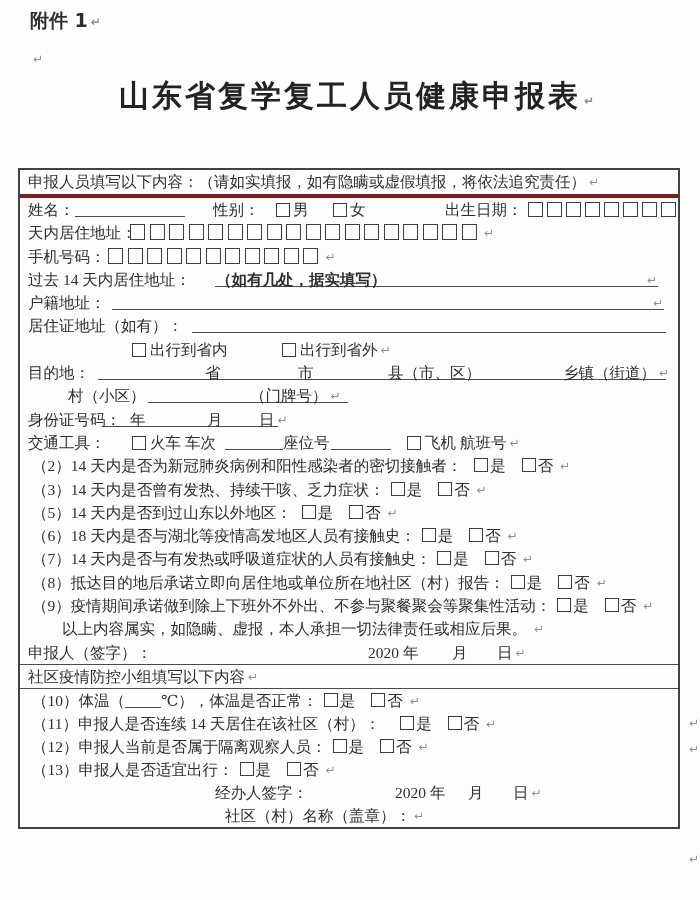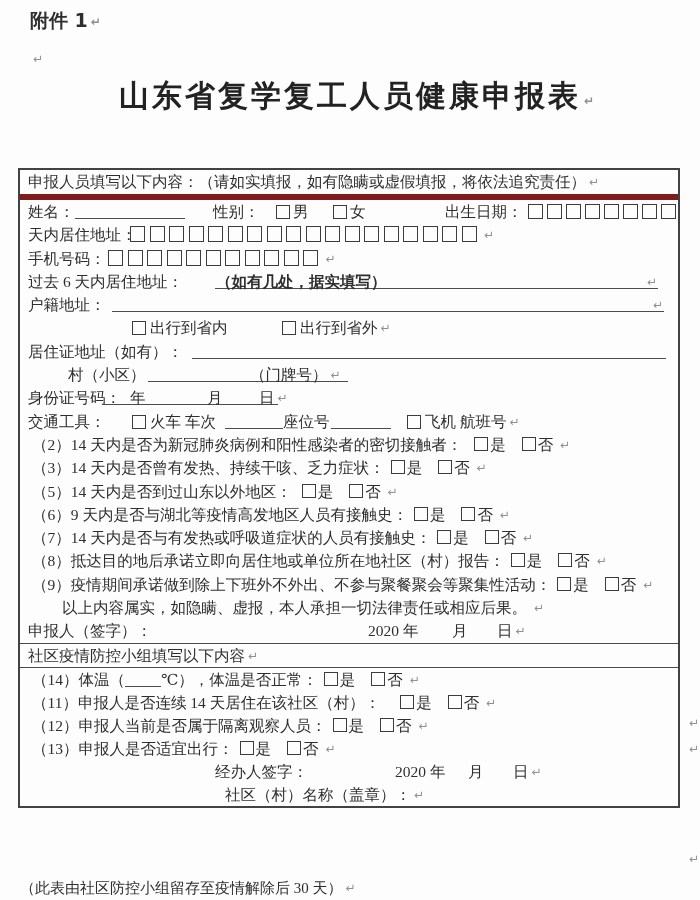--- a/index.html
+++ b/index.html
@@ -9,21 +9,21 @@
     font-size:15.5px;
   }
   .page{position:relative;width:700px;height:900px;overflow:hidden;}
   .attachment{position:absolute;left:30px;top:8px;font-size:19px;font-weight:bold;
     font-family:"DejaVu Sans","Liberation Sans",sans-serif;}
   .pmark-line{position:absolute;left:30px;top:50px;}
   .title{position:absolute;left:0;top:76px;width:100%;text-align:center;
     font-family:"DejaVu Sans","Liberation Sans",sans-serif;
     font-weight:bold;font-size:30px;letter-spacing:3px;color:#222;padding-left:8px;}
   .form-table{position:absolute;left:18px;top:168px;width:658px;border:2px solid #424242;background:#fdfdfd;}
-  .thead{height:24px;line-height:24px;padding:0 8px;border-bottom:6px solid #7f1d1d;white-space:nowrap;overflow:hidden;}
+  .thead{height:24px;line-height:24px;padding:0 8px;border-bottom:4px solid #7f1d1d;white-space:nowrap;overflow:hidden;}
   .subhead{height:23px;line-height:23px;padding:0 8px;border-top:1px solid #4a4a4a;border-bottom:1px solid #4a4a4a;white-space:nowrap;overflow:hidden;}
   .row{position:relative;height:23.3px;line-height:23.3px;padding:0 8px;white-space:nowrap;overflow:hidden;}
   .sec2 .row{height:23px;line-height:23px;}
   .at{position:absolute;top:0;}
   .uline{position:absolute;top:18px;height:0;border-bottom:1px solid #4c4c4c;}
   .blank{display:inline-block;border-bottom:1px solid #4c4c4c;height:14px;vertical-align:-2px;}
   .cb{display:inline-block;width:12px;height:12px;border:1px solid #3c3c3c;vertical-align:-1px;margin-right:2px;background:#fdfdfd;}
   .cba{position:absolute;top:5px;width:12px;height:12px;border:1px solid #3c3c3c;background:#fdfdfd;}
   .qcb{margin-left:6px;}
   .qcb2{margin-left:16px;}
@@ -68,44 +68,52 @@
         <span>天内居住地址：</span>
         <span class="at boxes-lg" style="left:110px"><span class="box"></span><span class="box"></span><span class="box"></span><span class="box"></span><span class="box"></span><span class="box"></span><span class="box"></span><span class="box"></span><span class="box"></span><span class="box"></span><span class="box"></span><span class="box"></span><span class="box"></span><span class="box"></span><span class="box"></span><span class="box"></span><span class="box"></span><span class="box"></span><span class="ret">↵</span></span>
       </div>
 
       <div class="row">
         <span>手机号码：</span>
         <span class="at boxes-lg" style="left:88px"><span class="box"></span><span class="box"></span><span class="box"></span><span class="box"></span><span class="box"></span><span class="box"></span><span class="box"></span><span class="box"></span><span class="box"></span><span class="box"></span><span class="box"></span><span class="ret">↵</span></span>
       </div>
 
       <div class="row">
-        <span>过去 6 天内居住地址：</span>
+        <span>过去 14 天内居住地址：</span>
         <span class="uline" style="left:195px;right:20px"></span>
         <span class="at bold" style="left:196px">（如有几处，据实填写）</span>
         <span class="ret-anchor" style="left:624px"><span class="ret">↵</span></span>
       </div>
 
       <div class="row">
         <span>户籍地址：</span>
         <span class="uline" style="left:92px;right:14px"></span>
         <span class="ret-anchor" style="left:630px"><span class="ret">↵</span></span>
+      </div>
+
+      <div class="row">
+        <span>居住证地址（如有）：</span>
+        <span class="uline" style="left:172px;right:12px"></span>
       </div>
 
       <div class="row">
         <span class="cba" style="left:112px"></span>
         <span class="at" style="left:130px">出行到省内</span>
         <span class="cba" style="left:262px"></span>
         <span class="at" style="left:280px">出行到省外<span class="ret">↵</span></span>
       </div>
 
       <div class="row">
-        <span>居住证地址（如有）：</span>
-        <span class="uline" style="left:172px;right:12px"></span>
-      </div>
-
+        <span>目的地：</span>
+        <span class="uline" style="left:78px;right:12px"></span>
+        <span class="at" style="left:185px">省</span>
+        <span class="at" style="left:278px">市</span>
+        <span class="at" style="left:368px">县（市、区）</span>
+        <span class="at" style="left:543px">乡镇（街道）<span class="ret">↵</span></span>
+      </div>
 
       <div class="row">
         <span class="at" style="left:48px">村（小区）</span>
         <span class="uline" style="left:128px;width:200px"></span>
         <span class="at" style="left:230px">（门牌号）<span class="ret">↵</span></span>
       </div>
 
       <div class="row">
         <span>身份证号码：</span>
         <span class="uline" style="left:82px;width:176px"></span>
@@ -133,21 +141,21 @@
 
       <div class="row indent12">
         <span>（3）</span><span>14 天内是否曾有发热、持续干咳、乏力症状：</span><span class="cb qcb"></span><span>是</span><span class="cb qcb2"></span><span>否</span>
       <span class="ret">↵</span></div>
 
       <div class="row indent12">
         <span>（5）</span><span>14 天内是否到过山东以外地区：</span><span class="cb qcb" style="margin-left:10px"></span><span>是</span><span class="cb qcb2"></span><span>否</span>
       <span class="ret">↵</span></div>
 
       <div class="row indent12">
-        <span>（6）</span><span>9 天内是否与湖北等疫情高发地区人员有接触史：</span><span class="cb qcb"></span><span>是</span><span class="cb qcb2"></span><span>否</span>
+        <span>（6）</span><span>18 天内是否与湖北等疫情高发地区人员有接触史：</span><span class="cb qcb"></span><span>是</span><span class="cb qcb2"></span><span>否</span>
       <span class="ret">↵</span></div>
 
       <div class="row indent12">
         <span>（7）</span><span>14 天内是否与有发热或呼吸道症状的人员有接触史：</span><span class="cb qcb"></span><span>是</span><span class="cb qcb2"></span><span>否</span>
       <span class="ret">↵</span></div>
 
       <div class="row indent12">
         <span>（8）</span><span>抵达目的地后承诺立即向居住地或单位所在地社区（村）报告：</span><span class="cb qcb"></span><span>是</span><span class="cb qcb2"></span><span>否</span>
       <span class="ret">↵</span></div>
 
@@ -166,21 +174,21 @@
         <span class="at" style="left:477px">日<span class="ret">↵</span></span>
       </div>
 
     </div>
 
     <div class="subhead">社区疫情防控小组填写以下内容<span class="ret">↵</span></div>
 
     <div class="sec2">
 
       <div class="row indent12">
-        <span>（14）</span><span>体温（</span><span class="blank" style="width:36px"></span><span>℃），体温是否正常：</span><span class="cb qcb"></span><span>是</span><span class="cb qcb2"></span><span>否</span>
+        <span>（10）</span><span>体温（</span><span class="blank" style="width:36px"></span><span>℃），体温是否正常：</span><span class="cb qcb"></span><span>是</span><span class="cb qcb2"></span><span>否</span>
       <span class="ret">↵</span></div>
 
       <div class="row indent12">
         <span>（11）</span><span>申报人是否连续 14 天居住在该社区（村）：</span><span class="cb qcb" style="margin-left:20px"></span><span>是</span><span class="cb qcb2"></span><span>否</span>
       <span class="ret">↵</span></div>
 
       <div class="row indent12">
         <span>（12）</span><span>申报人当前是否属于隔离观察人员：</span><span class="cb qcb"></span><span>是</span><span class="cb qcb2"></span><span>否</span>
       <span class="ret">↵</span></div>
 
@@ -199,15 +207,14 @@
         <span class="at" style="left:205px">社区（村）名称（盖章）：<span class="ret">↵</span></span>
       </div>
 
     </div>
   </div>
 
   <div class="out-ret" style="left:686px;top:716px"><span class="ret">↵</span></div>
   <div class="out-ret" style="left:686px;top:742px"><span class="ret">↵</span></div>
   <div class="out-ret" style="left:686px;top:852px"><span class="ret">↵</span></div>
 
-  <div class="footnote">（此表由社区防控小组留存至疫情解除后 30 天）<span class="ret">↵</span></div>
 
 </div>
 
 </body></html>

